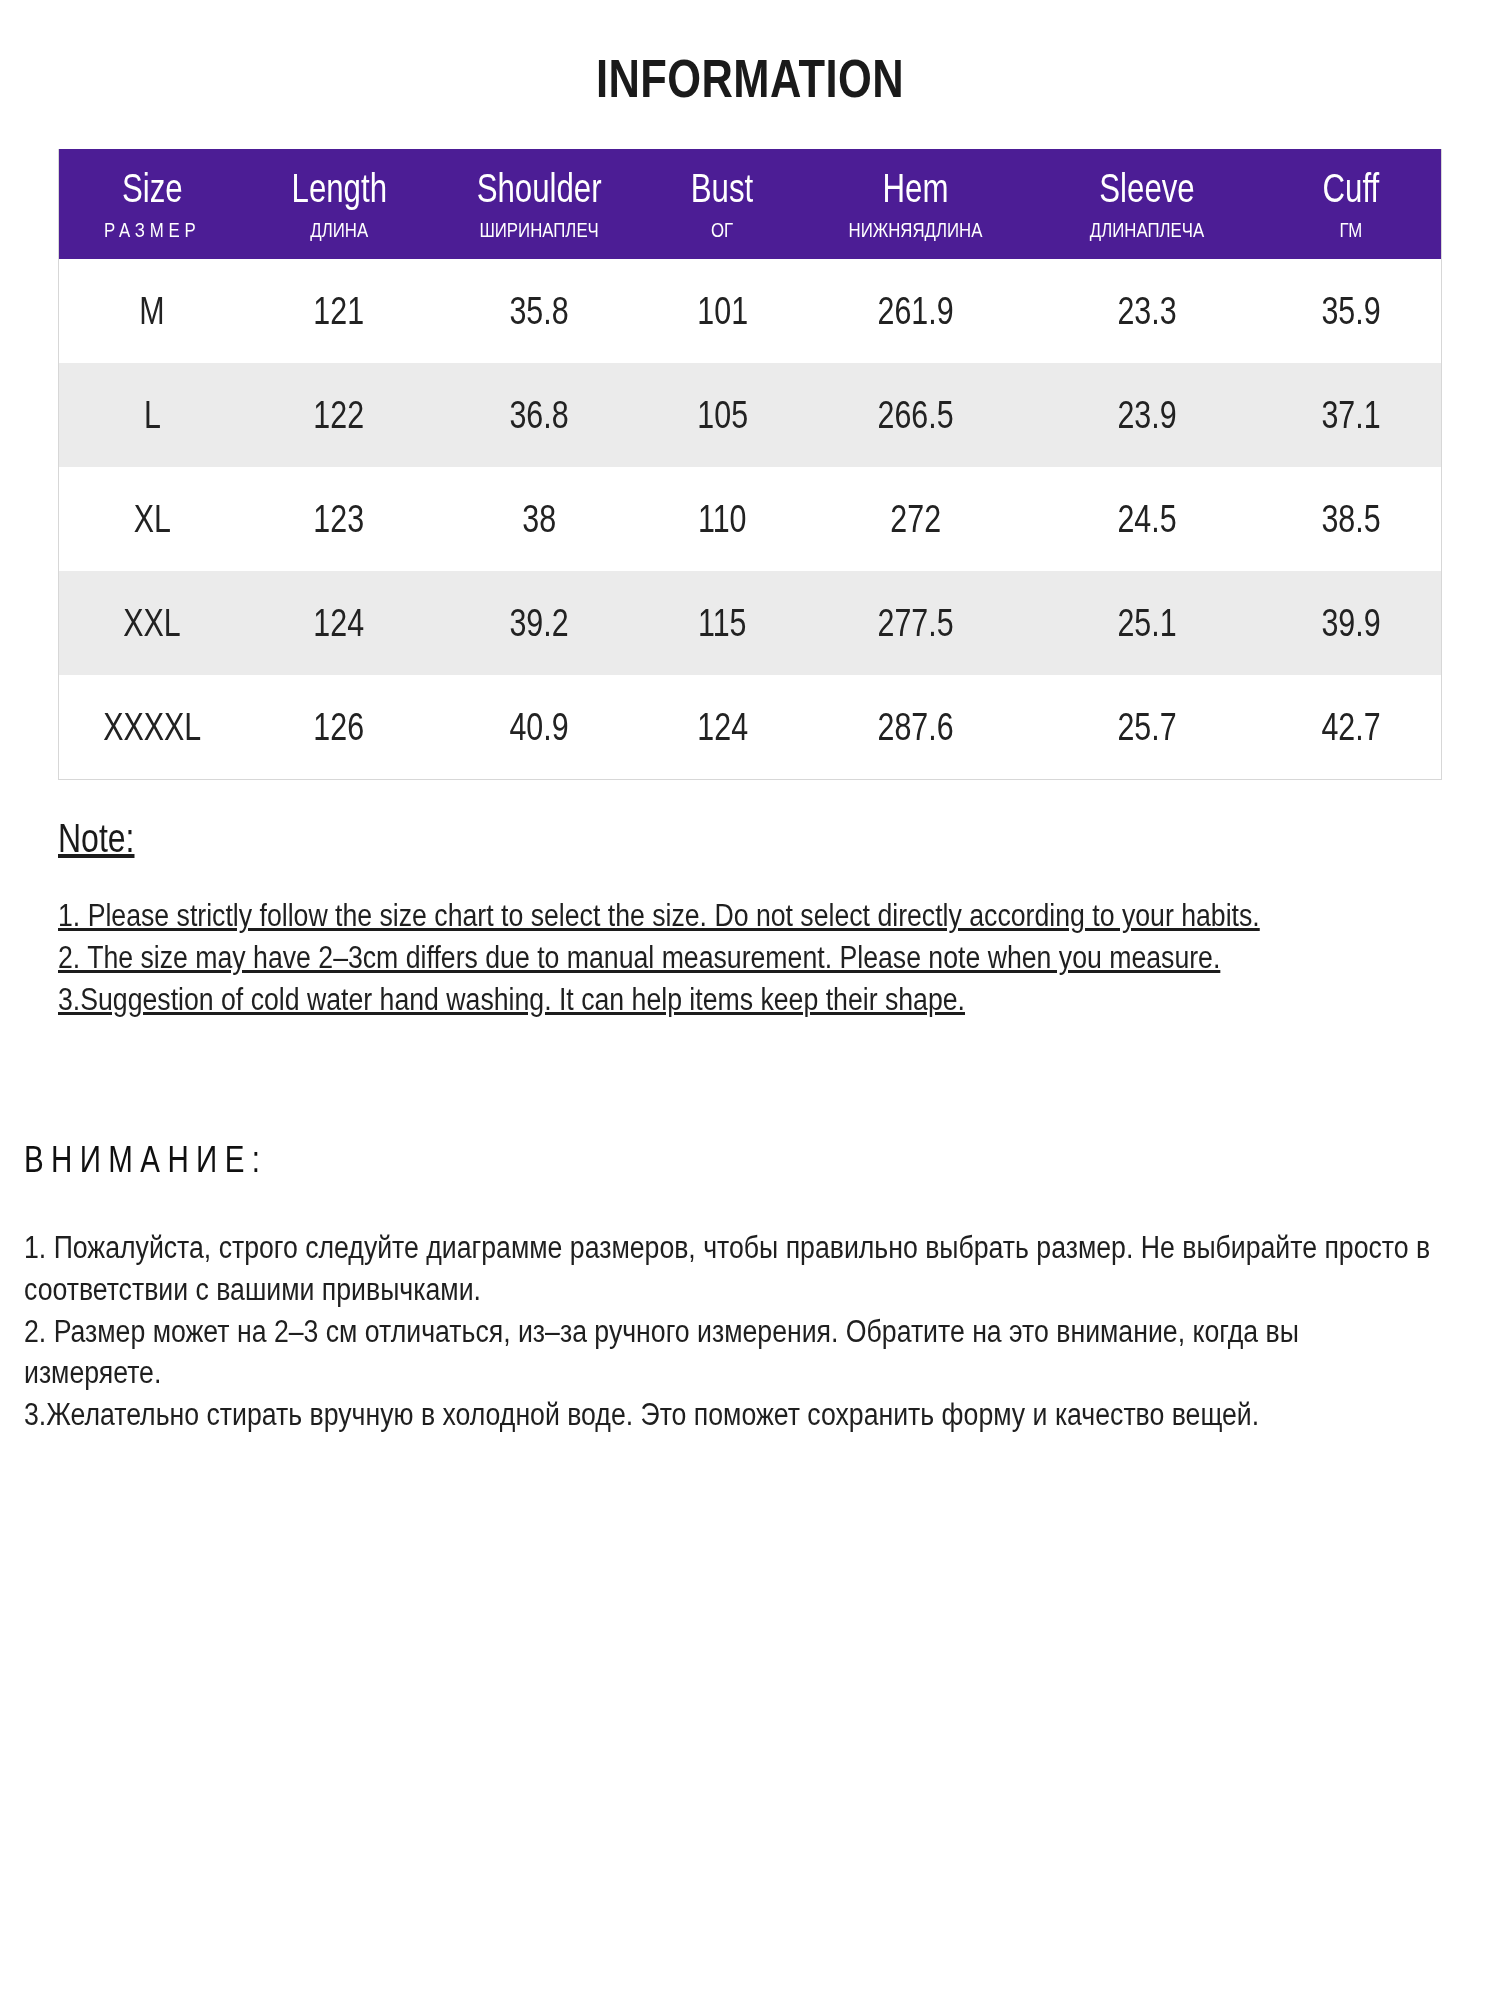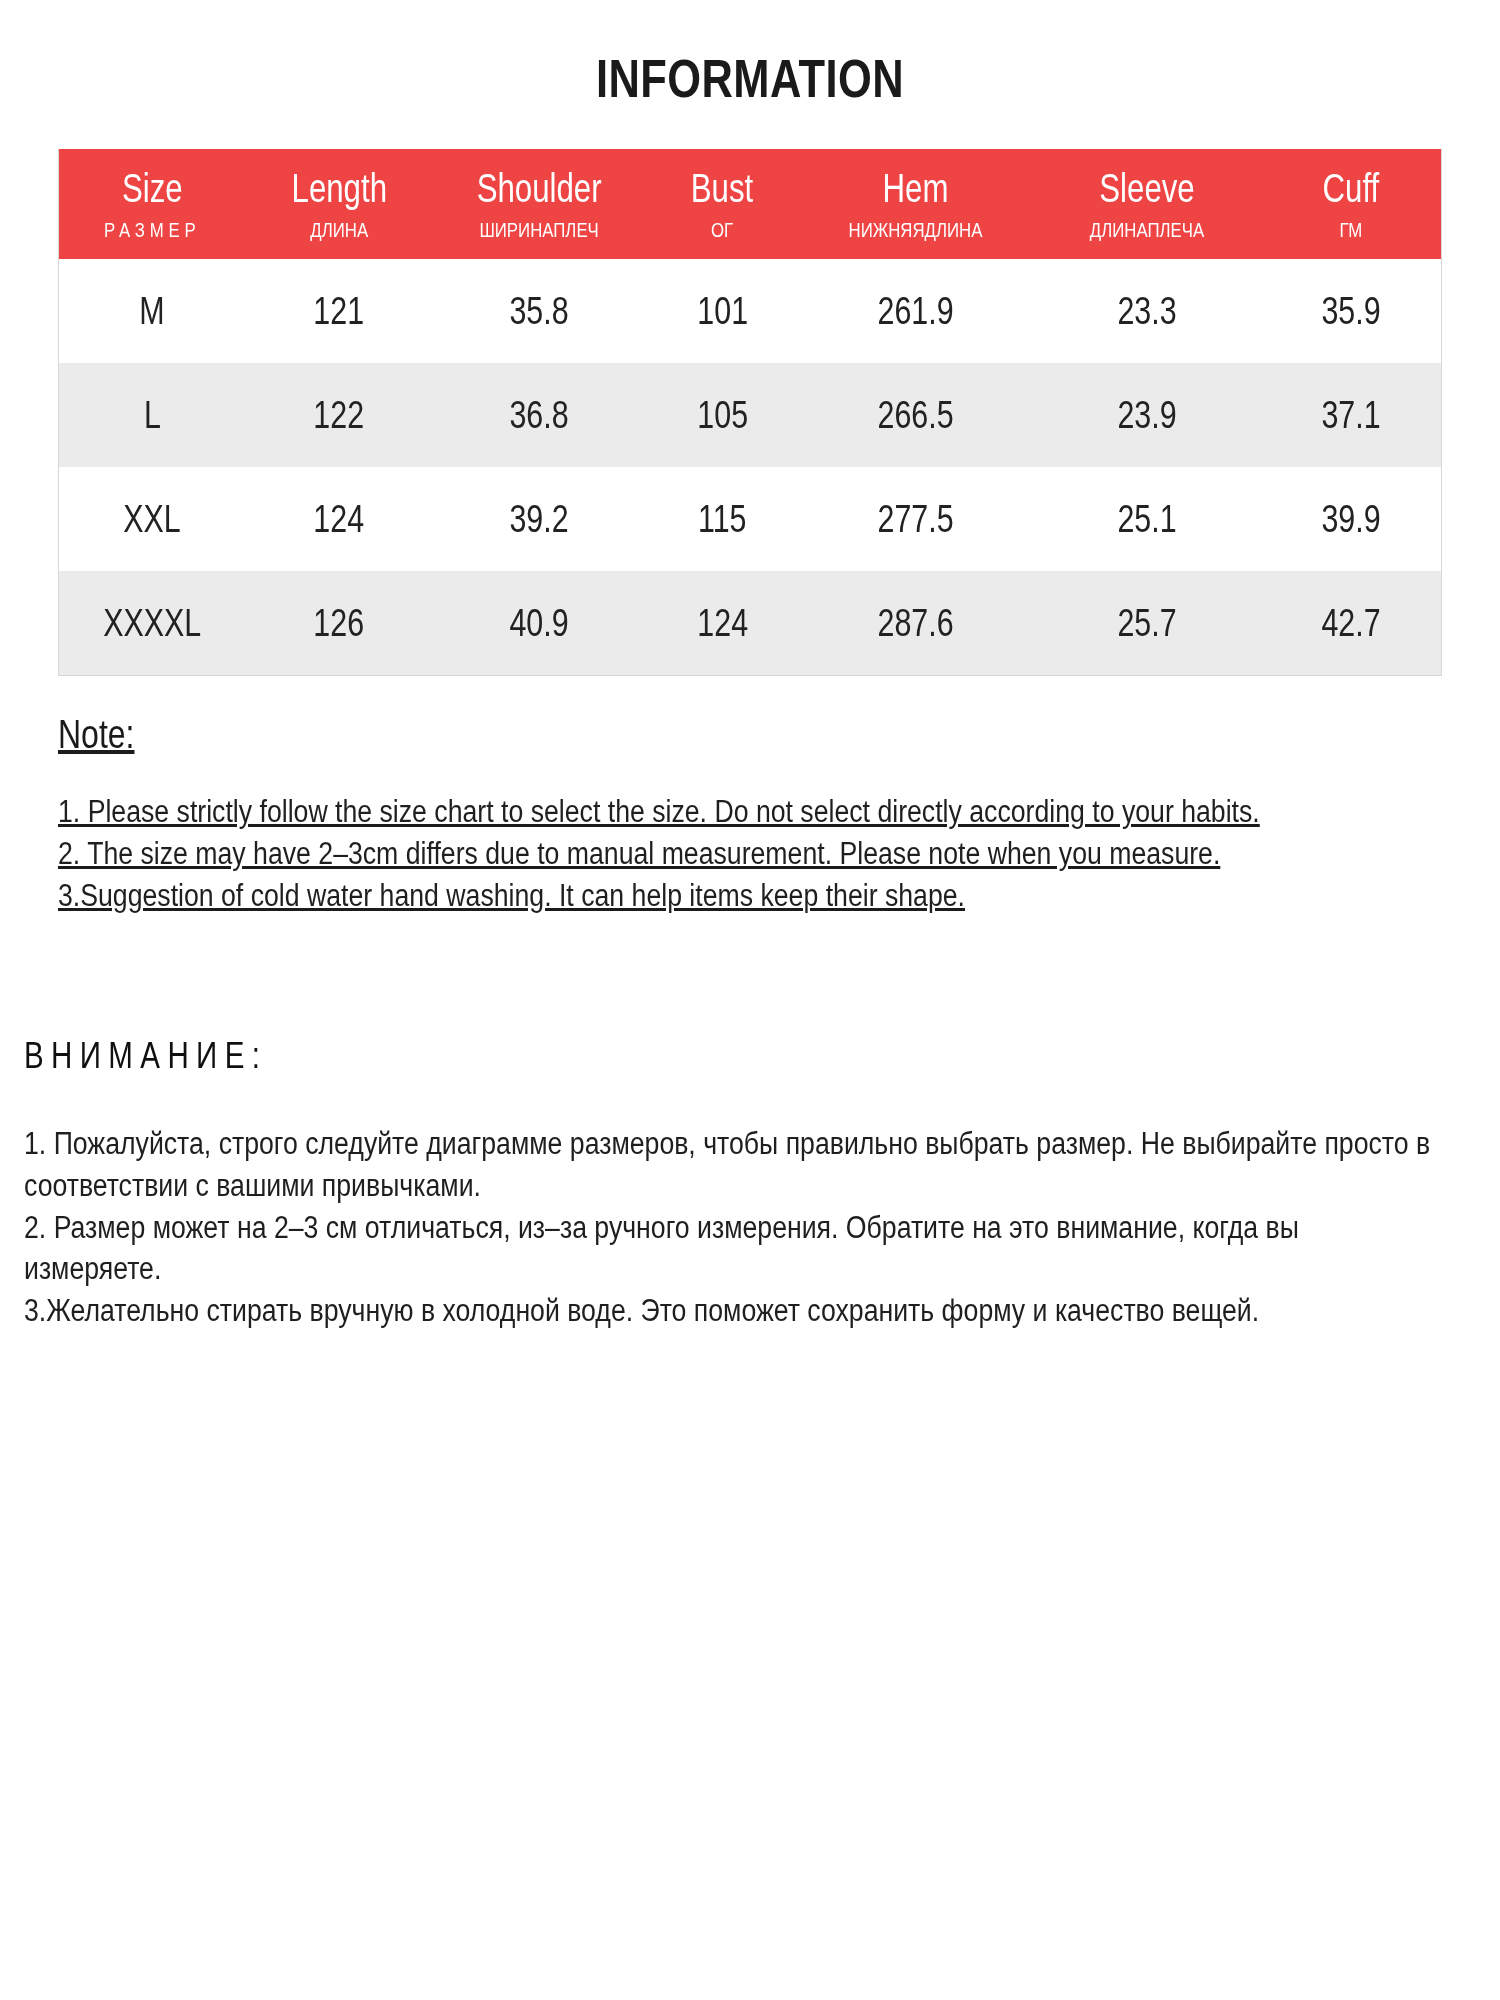--- a/index.html
+++ b/index.html
@@ -40,21 +40,21 @@
     margin: 40px 58px 0 58px;
     border: 1px solid #d7d7d7;
     border-top: none;
   }
   table.size-table {
     width: 100%;
     border-collapse: collapse;
     table-layout: fixed;
   }
   table.size-table thead tr.head-main th {
-    background: #ef4444;
+    background: #4c1d95;
     color: #ffffff;
     font-weight: normal;
     padding: 0;
     text-align: center;
   }
   .head-cell {
     background: #333333;
     color: #ffffff;
     text-align: center;
     padding: 0;
@@ -225,20 +225,29 @@
         <tr>
           <td><span>L</span></td>
           <td><span>122</span></td>
           <td><span>36.8</span></td>
           <td><span>105</span></td>
           <td><span>266.5</span></td>
           <td><span>23.9</span></td>
           <td><span>37.1</span></td>
         </tr>
         <tr>
+          <td><span>XL</span></td>
+          <td><span>123</span></td>
+          <td><span>38</span></td>
+          <td><span>110</span></td>
+          <td><span>272</span></td>
+          <td><span>24.5</span></td>
+          <td><span>38.5</span></td>
+        </tr>
+        <tr>
           <td><span>XXL</span></td>
           <td><span>124</span></td>
           <td><span>39.2</span></td>
           <td><span>115</span></td>
           <td><span>277.5</span></td>
           <td><span>25.1</span></td>
           <td><span>39.9</span></td>
         </tr>
         <tr>
           <td><span>XXXXL</span></td>

